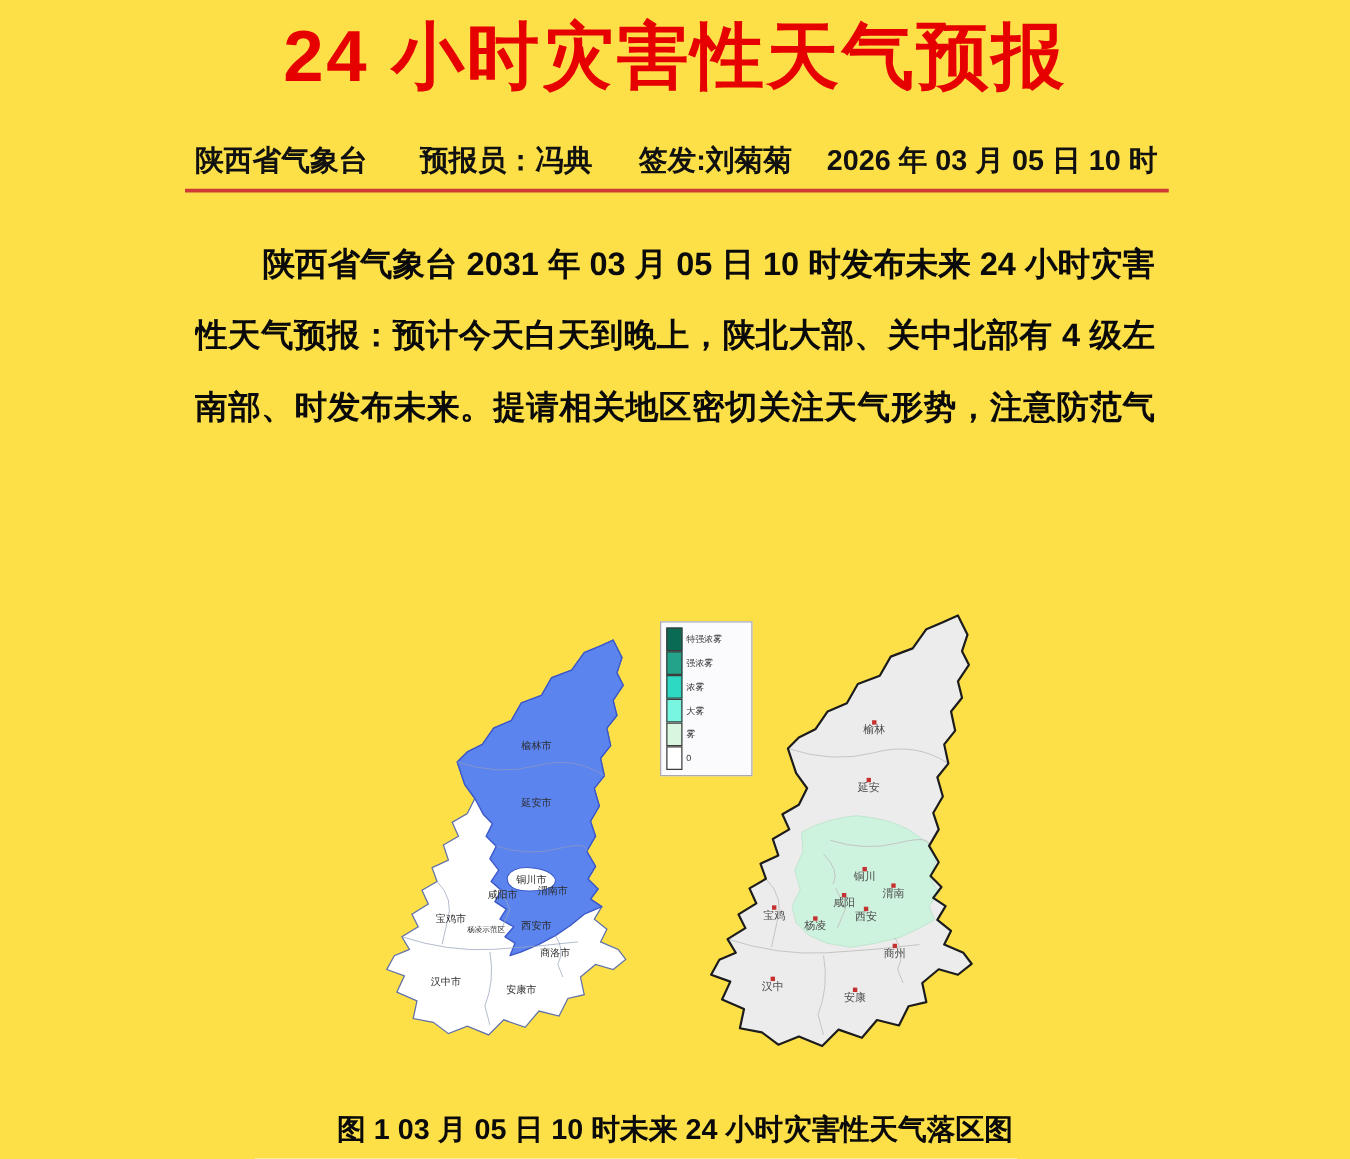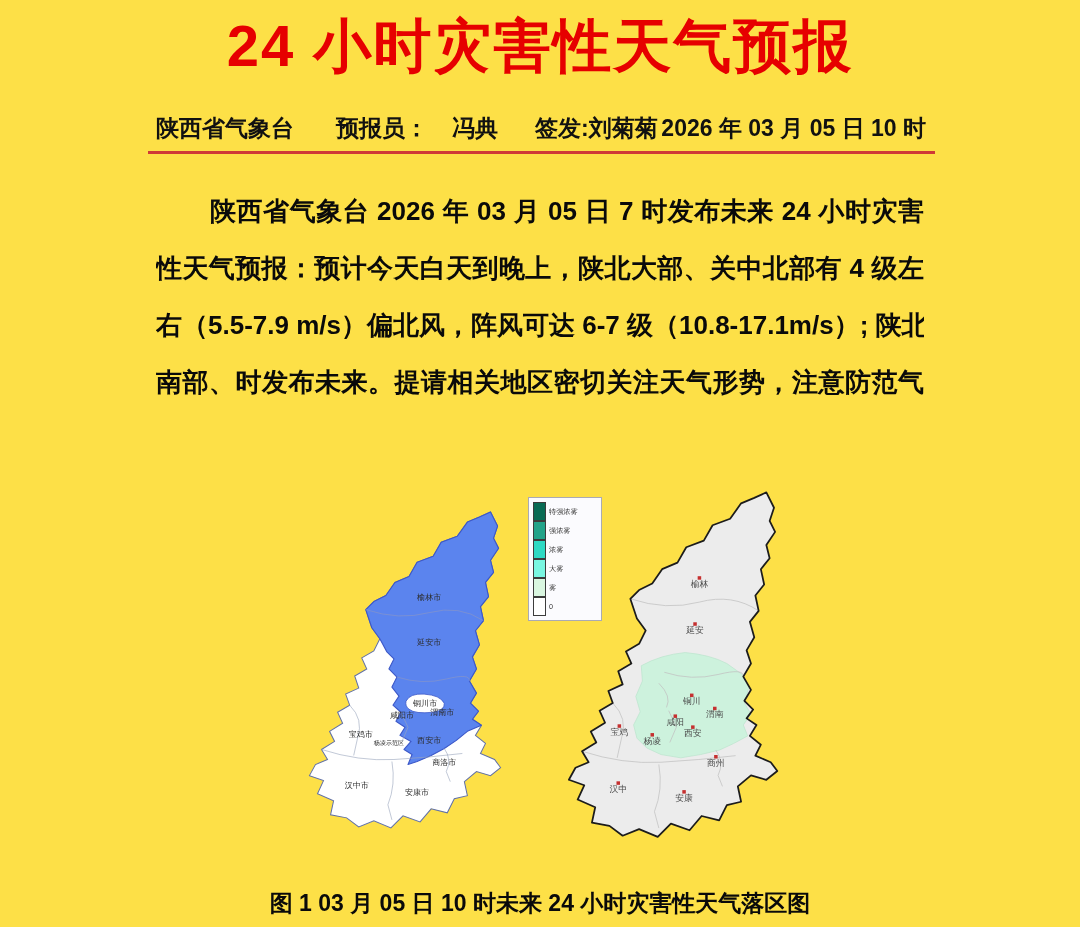--- a/index.html
+++ b/index.html
@@ -12,21 +12,21 @@
   .title{
     display:inline-block;font-size:58px;font-weight:900;letter-spacing:2px;
     line-height:92px;white-space:nowrap;
   }
   
   .header-row{
     position:absolute;top:113px;left:156px;width:770px;
     display:flex;align-items:baseline;font-size:23px;font-weight:700;white-space:nowrap;
   }
   .hdr-station{margin-right:42px;}
-  .hdr-fclabel{margin-right:24px;}
+  .hdr-fclabel{margin-right:0;}
   .hdr-fcname{margin-right:37px;}
   .hdr-datetime{margin-left:auto;}
   .red-rule{position:absolute;top:151px;left:148px;width:787px;height:3px;}
   
   .body-text{position:absolute;top:183px;left:156px;width:768px;
     font-size:26px;font-weight:600;color:#0a0a0a;}
   .body-line{height:57px;line-height:57px;text-align:justify;text-align-last:justify;white-space:nowrap;overflow:hidden;}
   .body-line.first{text-indent:54px;}
   .body-line.last{text-align:left;text-align-last:left;}
   
@@ -59,23 +59,22 @@
     <span class="hdr-station">陕西省气象台</span>
     <span class="hdr-fclabel">预报员：</span>
     <span class="hdr-fcname">冯典</span>
     <span>签发:</span>
     <span>刘菊菊</span>
     <span class="hdr-datetime">2026 年 03 月 05 日 10 时</span>
   </div>
   <div class="red-rule" style="background: rgb(207, 58, 54);"></div>
 
   <div class="body-text">
-    <div class="body-line first">陕西省气象台 2026 年 03 月 05 日 7 时发布未来 24 小时灾害</div>
+    <div class="body-line first">陕西省气象台 2031 年 03 月 05 日 10 时发布未来 24 小时灾害</div>
     <div class="body-line">性天气预报：预计今天白天到晚上，陕北大部、关中北部有 4 级左</div>
-    <div class="body-line">右（5.5-7.9 m/s）偏北风，阵风可达 6-7 级（10.8-17.1m/s）; 陕北</div>
     <div class="body-line">南部、时发布未来。提请相关地区密切关注天气形势，注意防范气</div>
   </div>
 
   <div class="maps">
 
     <svg class="map-left" width="202" height="332" viewBox="0 0 200 330">
 
       <path d="M 186 4 L 193 18 L 189 30 L 194 40 L 186 52 L 189 64 L 181 74 L 184 88 L 176 98 L 179 112
            L 171 122 L 175 136 L 168 148 L 172 160 L 165 172 L 172 184 L 166 194 L 174 202 L 168 210
            L 177 216 L 171 226 L 181 234 L 176 244 L 190 250 L 196 258 L 186 266 L 172 262 L 160 272

